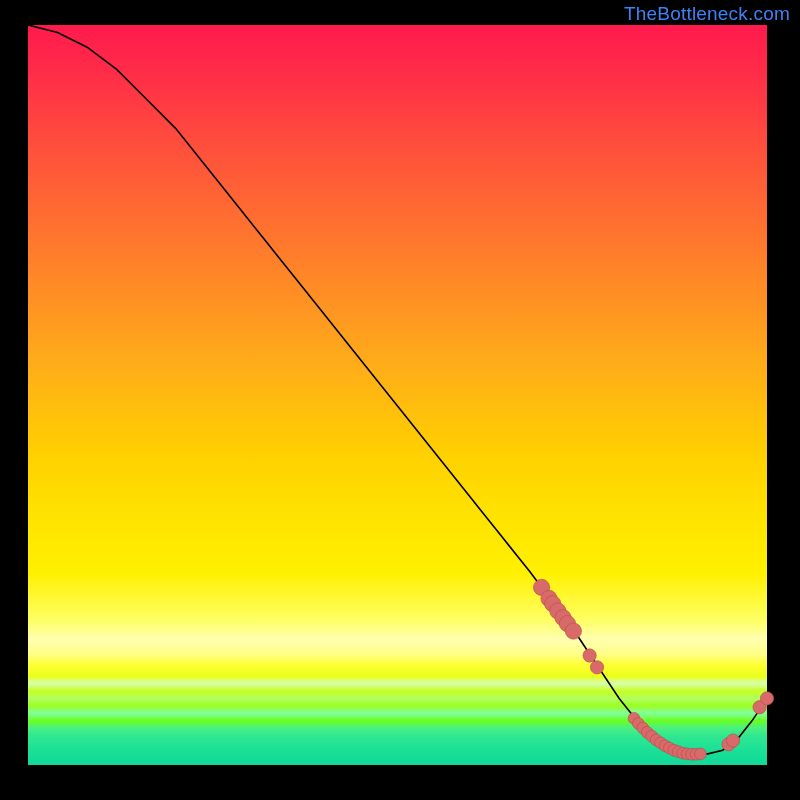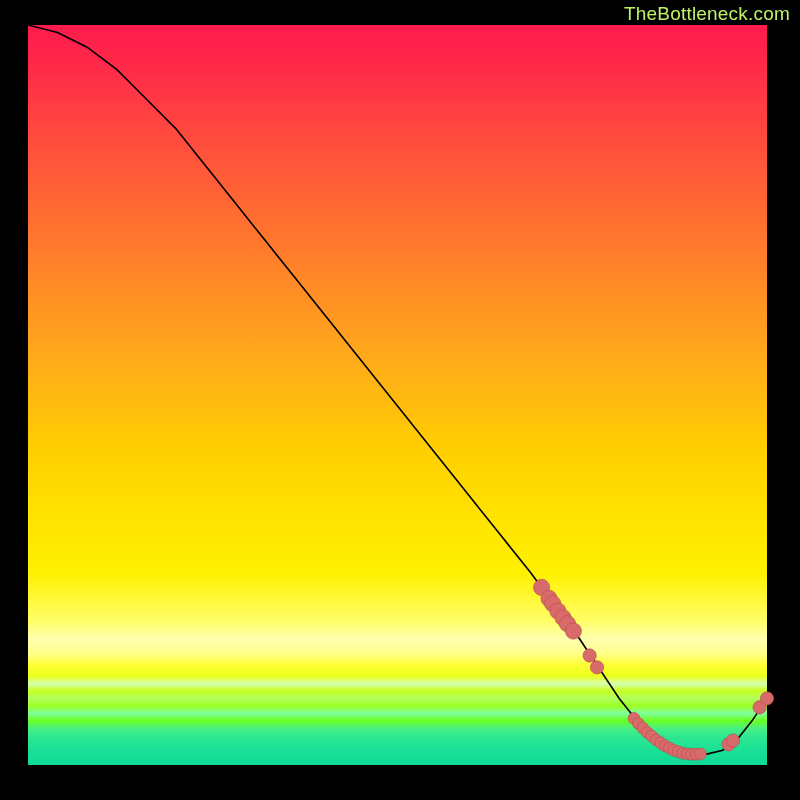--- a/index.html
+++ b/index.html
@@ -58,21 +58,21 @@
     width: 100%;
     height: 100%;
     overflow: visible;
   }
   .watermark {
     position: absolute;
     top: 3px;
     right: 10px;
     font-family: Arial, Helvetica, sans-serif;
     font-size: 19px;
-    color: #bef264;
+    color: #3b82f6;
     letter-spacing: 0.2px;
     user-select: none;
   }
 </style>
 </head>
 <body>
 
 <div class="stage">
   <div class="watermark">TheBottleneck.com</div>
 

